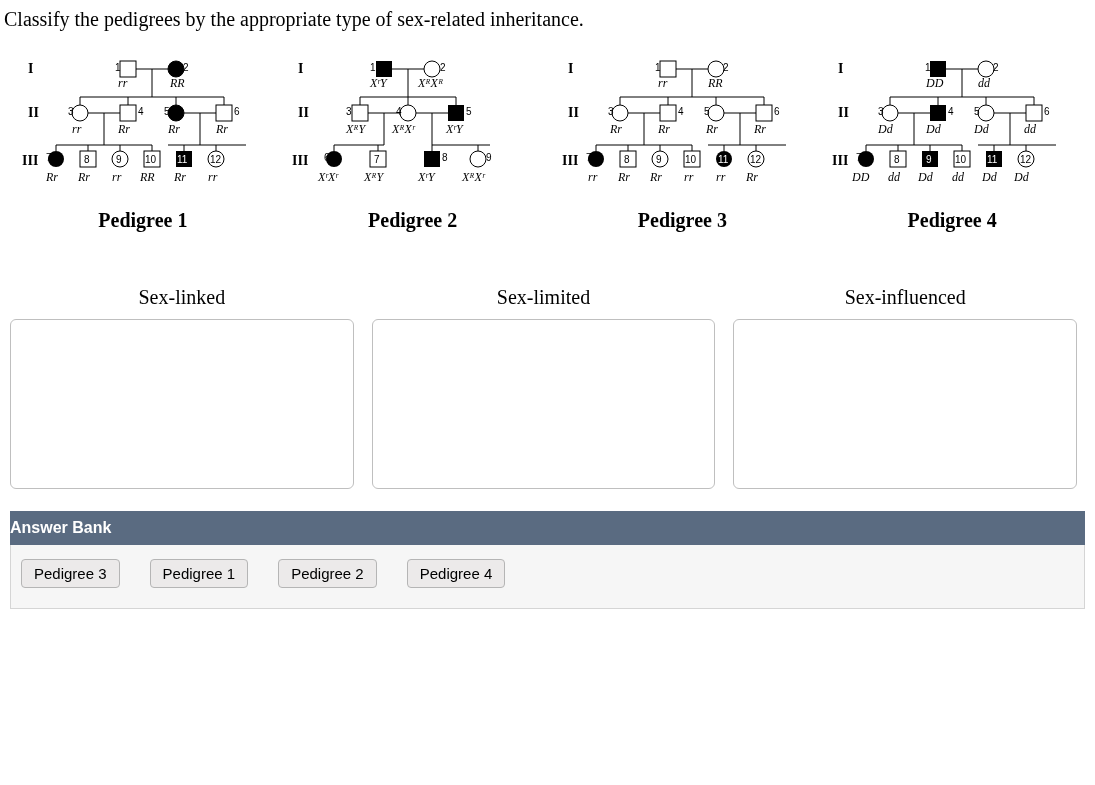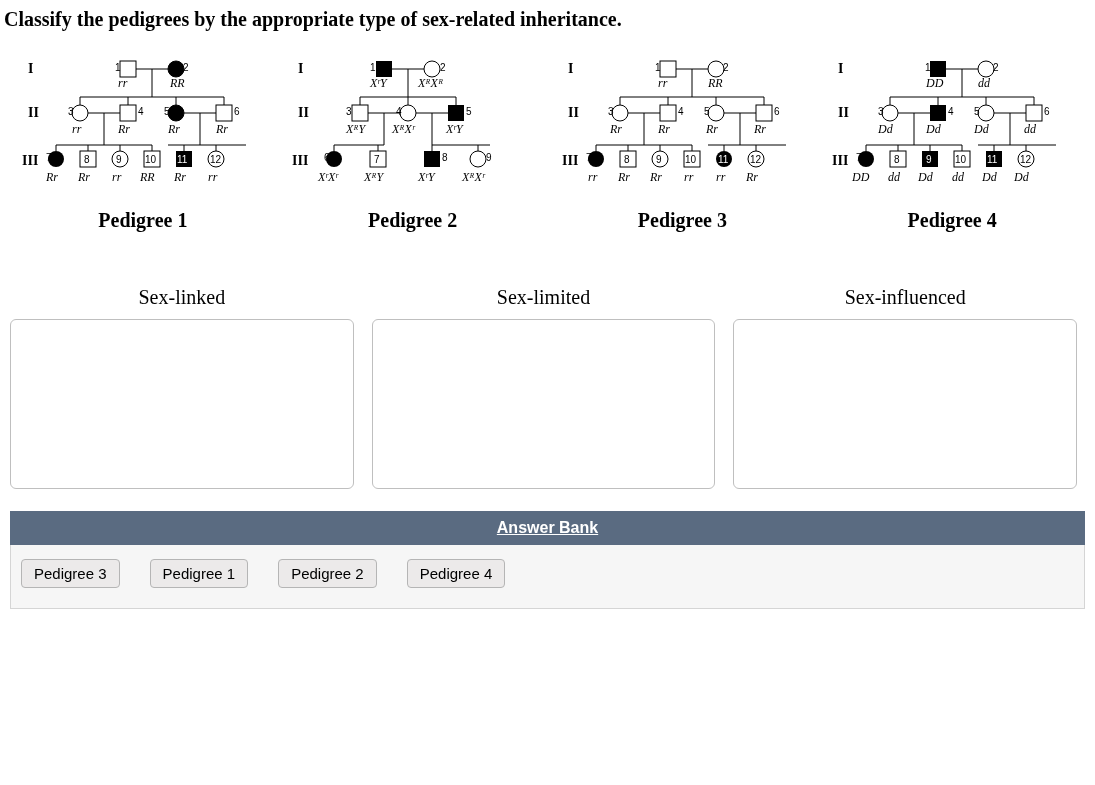--- a/index.html
+++ b/index.html
@@ -8,21 +8,20 @@
     padding: 8px 0 0 0;
     font-family: Georgia, 'Times New Roman', serif;
     font-size: 20px;
     color: #000;
     background: #fff;
     width: 1095px;
   }
   .question {
     padding: 0 4px 12px 4px;
     font-size: 20px;
-    font-weight: bold;
   }
   .pedigrees-row {
     display: flex;
     justify-content: space-around;
     padding: 10px 8px 4px 8px;
   }
   .ped-cell {
     flex: 1;
     display: flex;
     flex-direction: column;
@@ -59,26 +58,25 @@
     border: 1px solid #bfbfbf;
     border-radius: 6px;
     background: #fff;
   }
   .answer-bank {
     margin: 22px 10px 0 10px;
   }
   .ab-header {
     background: #5a6b81;
     color: #fff;
-    text-align: center;
+    text-align: left;
     font-family: Arial, sans-serif;
     font-size: 16px;
     font-weight: bold;
     padding: 8px 0;
-    text-decoration: underline;
   }
   .ab-body {
     border: 1px solid #d5d5d5;
     border-top: none;
     background: #f6f6f6;
     padding: 14px 10px 20px 10px;
     display: flex;
     gap: 30px;
   }
   .chip {

